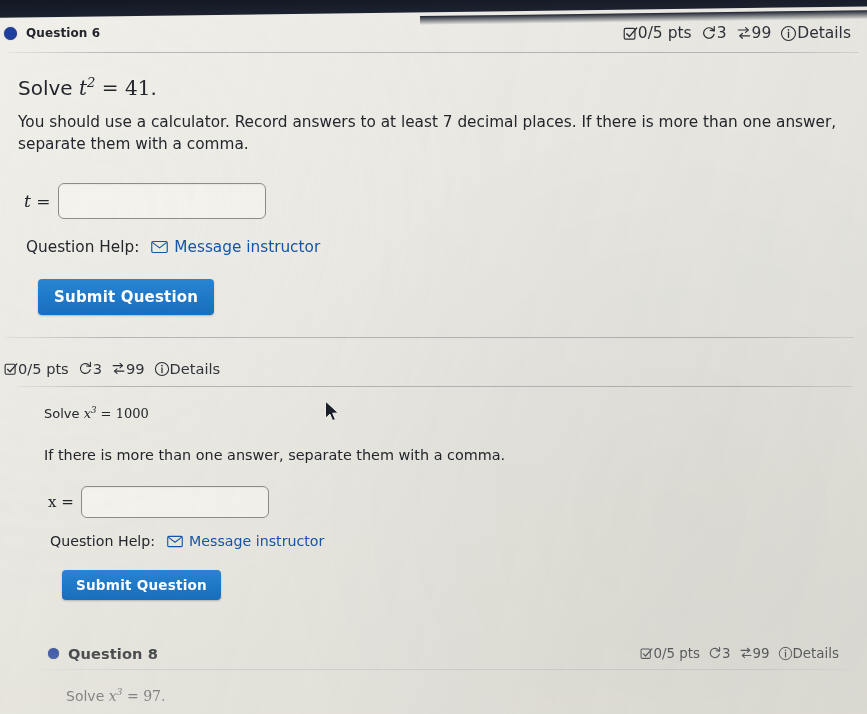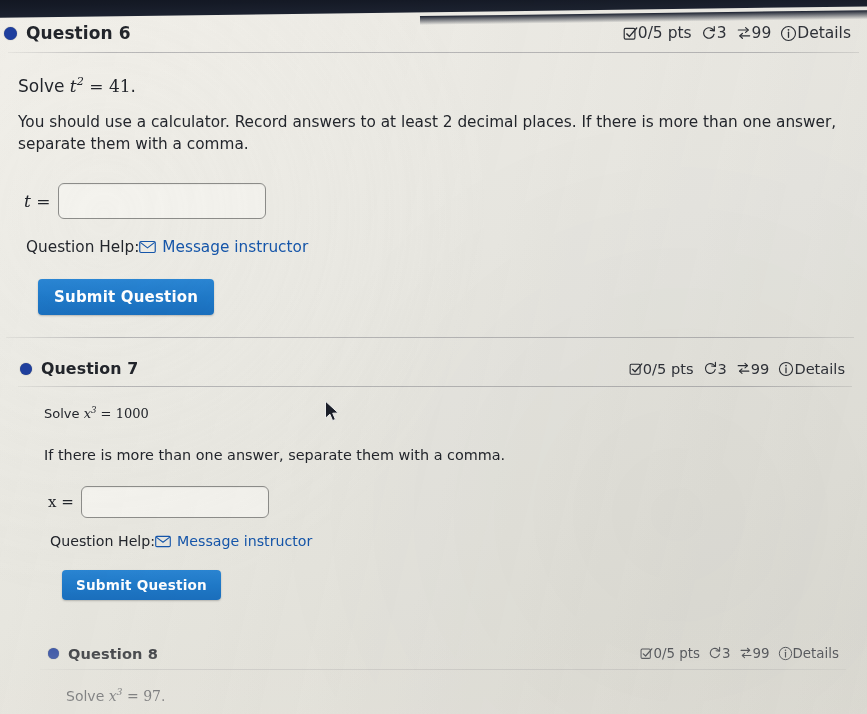--- a/index.html
+++ b/index.html
@@ -73,21 +73,21 @@
     gap: 9px;
   }
   .q-dot {
     width: 13px; height: 13px;
     border-radius: 50%;
     background: #1f3f9e;
     flex: 0 0 auto;
     box-shadow: 0 0 1px rgba(0,0,0,.5);
   }
   .q-title {
-    font-size: 17px;
+    font-size: 12px;
     font-weight: bold;
     color: #22252b;
     letter-spacing: .1px;
     white-space: nowrap;
   }
 
   .q-meta {
     display: flex;
     align-items: center;
     gap: 9px;
@@ -144,21 +144,21 @@
     border-radius: 6px;
     outline: none;
     font-family: "DejaVu Sans", "Liberation Sans", sans-serif;
     color: #222;
     box-shadow: inset 0 1px 1px rgba(0,0,0,.04);
   }
 
   .help-row {
     display: flex;
     align-items: center;
-    gap: 0;
+    gap: 12px;
     color: #23262c;
   }
   .help-label { font-weight: normal; }
   .help-link {
     color: #1556ab;
     text-decoration: none;
     display: inline-flex;
     align-items: center;
     gap: 6px;
     cursor: pointer;
@@ -174,21 +174,21 @@
     font-weight: bold;
     cursor: pointer;
     box-shadow: 0 1px 2px rgba(0,0,0,.22);
     letter-spacing: .2px;
   }
 
   
   #q6-header { top: 18px; height: 30px; }
   #q6-divider { top: 52px; left: 8px; width: 851px; }
   #q6-body { top: 68px; left: 0; right: 0; }
-  #q6-prompt { position:absolute; top: 8px; left: 18px; font-size: 17px; }
+  #q6-prompt { position:absolute; top: 8px; left: 18px; font-size: 20px; }
   #q6-para   { position:absolute; top: 43px; left: 18px; width: 826px;
                font-size: 15.3px; line-height: 22px; }
   #q6-answer { position:absolute; top: 115px; left: 24px; }
   #q6-answer .var-label { font-size: 17px; }
   #q6-answer .ans-input { width: 208px; height: 36px; font-size: 15px; padding: 0 8px; }
   #q6-help   { position:absolute; top: 170px; left: 26px; font-size: 15.3px; }
   #q6-submit { position:absolute; top: 211px; left: 38px;
                font-size: 15px; padding: 9px 16px; }
 
   
@@ -293,21 +293,21 @@
     </span>
   </div>
 </div>
 <div class="q-divider" id="q6-divider"></div>
 
 <div class="q-body" id="q6-body">
   <div class="prompt-line" id="q6-prompt">
     <span>Solve </span><span class="math"><span>t</span><sup class="exp">2</sup><span class="op"> = </span><span class="num">41</span></span><span>.</span>
   </div>
 
-  <div class="para" id="q6-para">You should use a calculator. Record answers to at least 2 decimal places. If there is more than one answer, separate them with a comma.</div>
+  <div class="para" id="q6-para">You should use a calculator. Record answers to at least 7 decimal places. If there is more than one answer, separate them with a comma.</div>
 
   <div class="answer-row" id="q6-answer">
     <span class="var-label"><span>t</span> <span>=</span></span>
     <input class="ans-input" type="text" value="" placeholder="" style="">
   </div>
 
   <div class="help-row" id="q6-help">
     <span class="help-label">Question Help:</span>
     <a class="help-link" href="#">
       <span class="envelope">
@@ -319,24 +319,20 @@
       <span>Message instructor</span>
     </a>
   </div>
 
   <button class="submit-btn" id="q6-submit">Submit Question</button>
 </div>
 
 <div class="q-divider" id="q7-divider-top"></div>
 
 <div class="q-header" id="q7-header">
-  <div class="q-title-wrap">
-    <span class="q-dot"></span>
-    <span class="q-title">Question 7</span>
-  </div>
   <div class="q-meta">
     <span class="grp">
       <span class="ico">
         <svg width="14" height="14" viewBox="0 0 16 16">
           <rect x="1.3" y="2.6" width="11.4" height="11.4" rx="1.4" fill="none" stroke="#2b2e34" stroke-width="1.25"></rect>
           <path d="M4 8.4 L6.9 11.1 L14.6 2.2" fill="none" stroke="#2b2e34" stroke-width="1.5" stroke-linecap="round" stroke-linejoin="round"></path>
         </svg>
       </span>
       <span>0/5 pts</span>
     </span>

